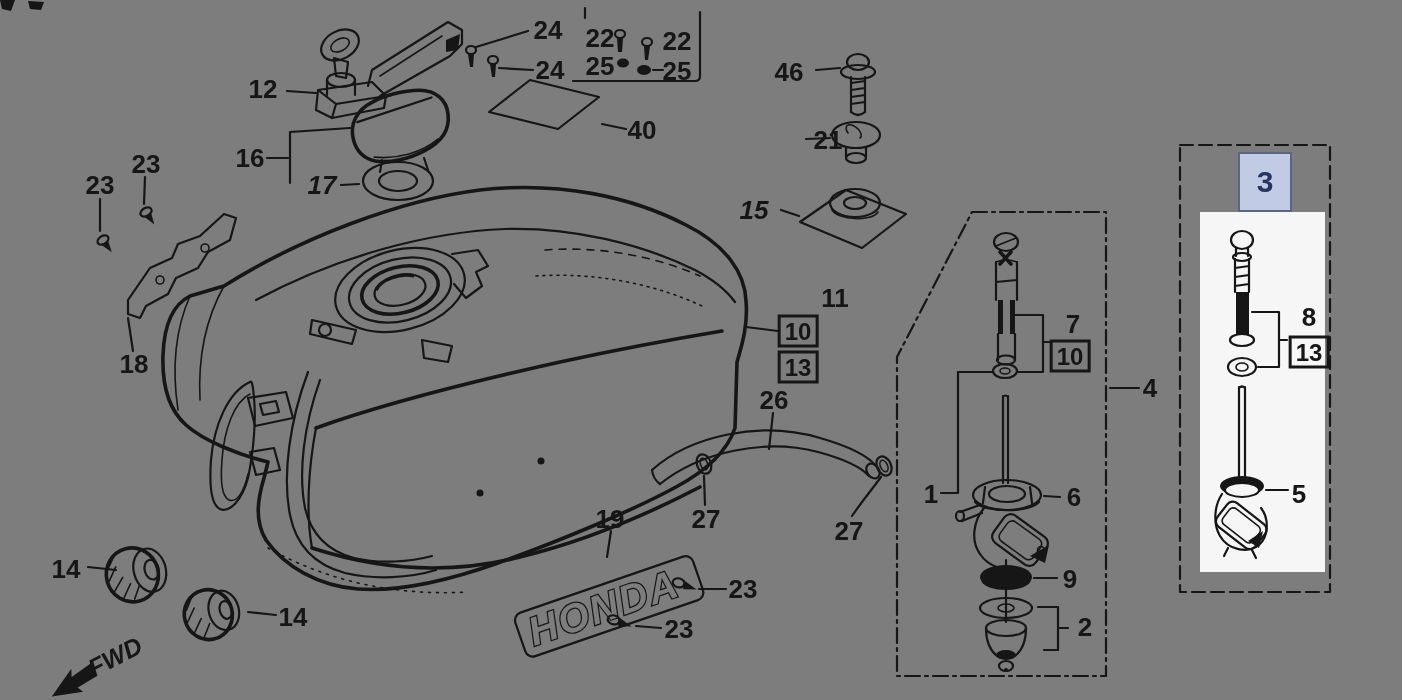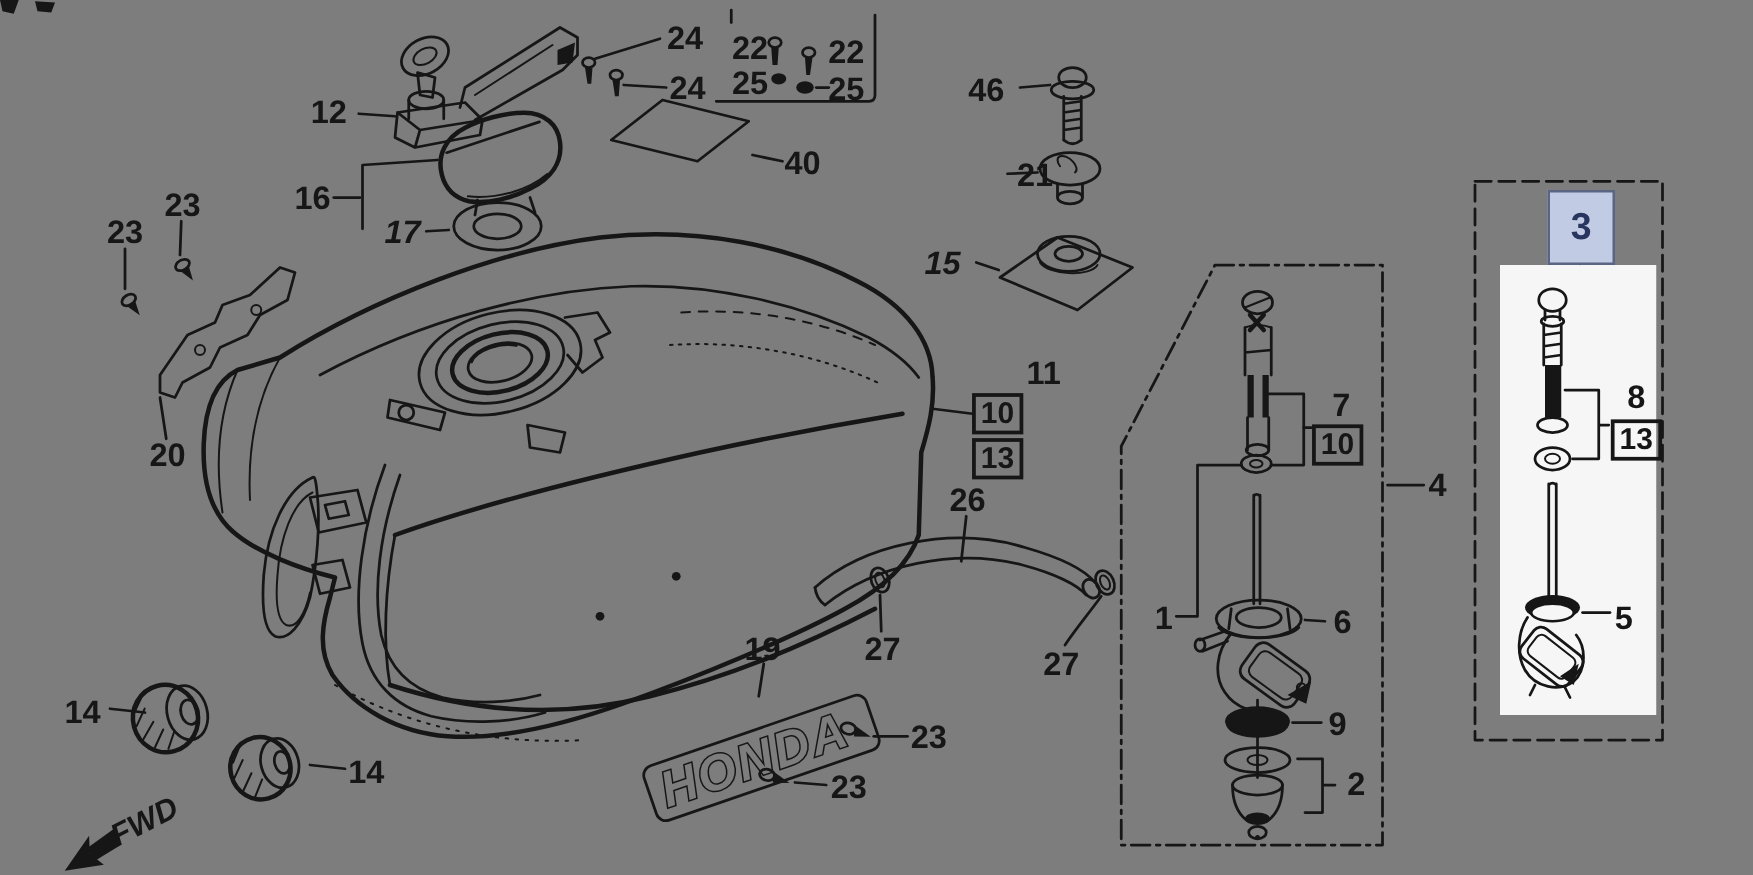--- a/index.html
+++ b/index.html
@@ -331,21 +331,21 @@
       <div class="callout" style="left: 100px; top: 185px;">23</div>
       <div class="callout" style="left: 322px; top: 185px; font-style: italic;">17</div>
       <div class="callout" style="left: 754px; top: 210px; font-style: italic;">15</div>
       <div class="callout" style="left: 799px; top: 298px; margin-left: 36px;">11</div>
       <div class="callout boxed" style="left: 798px; top: 331px;">10</div>
       <div class="callout boxed" style="left: 798px; top: 367px;">13</div>
       <div class="callout" style="left: 1073px; top: 324px;">7</div>
       <div class="callout boxed" style="left: 1070px; top: 356px;">10</div>
       <div class="callout" style="left: 1309px; top: 317px;">8</div>
       <div class="callout boxed" style="left: 1309px; top: 352px;">13</div>
-      <div class="callout" style="left: 134px; top: 364px;">20</div>
+      <div class="callout" style="left: 134px; top: 364px;">18</div>
       <div class="callout" style="left: 1150px; top: 388px;">4</div>
       <div class="callout" style="left: 774px; top: 400px;">26</div>
       <div class="callout" style="left: 931px; top: 494px;">1</div>
       <div class="callout" style="left: 1074px; top: 497px;">6</div>
       <div class="callout" style="left: 1299px; top: 494px;">5</div>
       <div class="callout" style="left: 706px; top: 519px;">27</div>
       <div class="callout" style="left: 849px; top: 531px;">27</div>
       <div class="callout" style="left: 610px; top: 519px;">19</div>
       <div class="callout" style="left: 1070px; top: 579px;">9</div>
       <div class="callout" style="left: 66px; top: 569px;">14</div>

